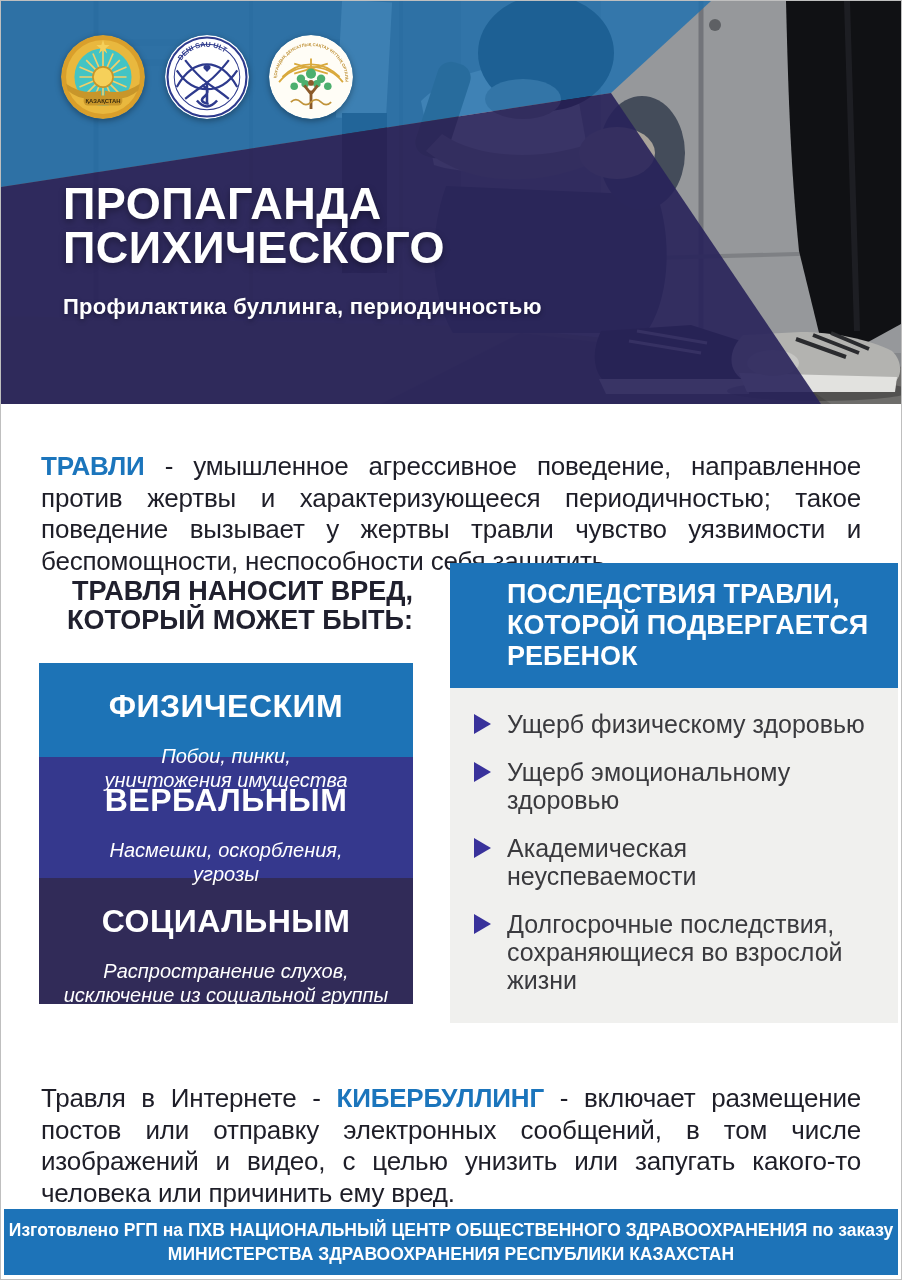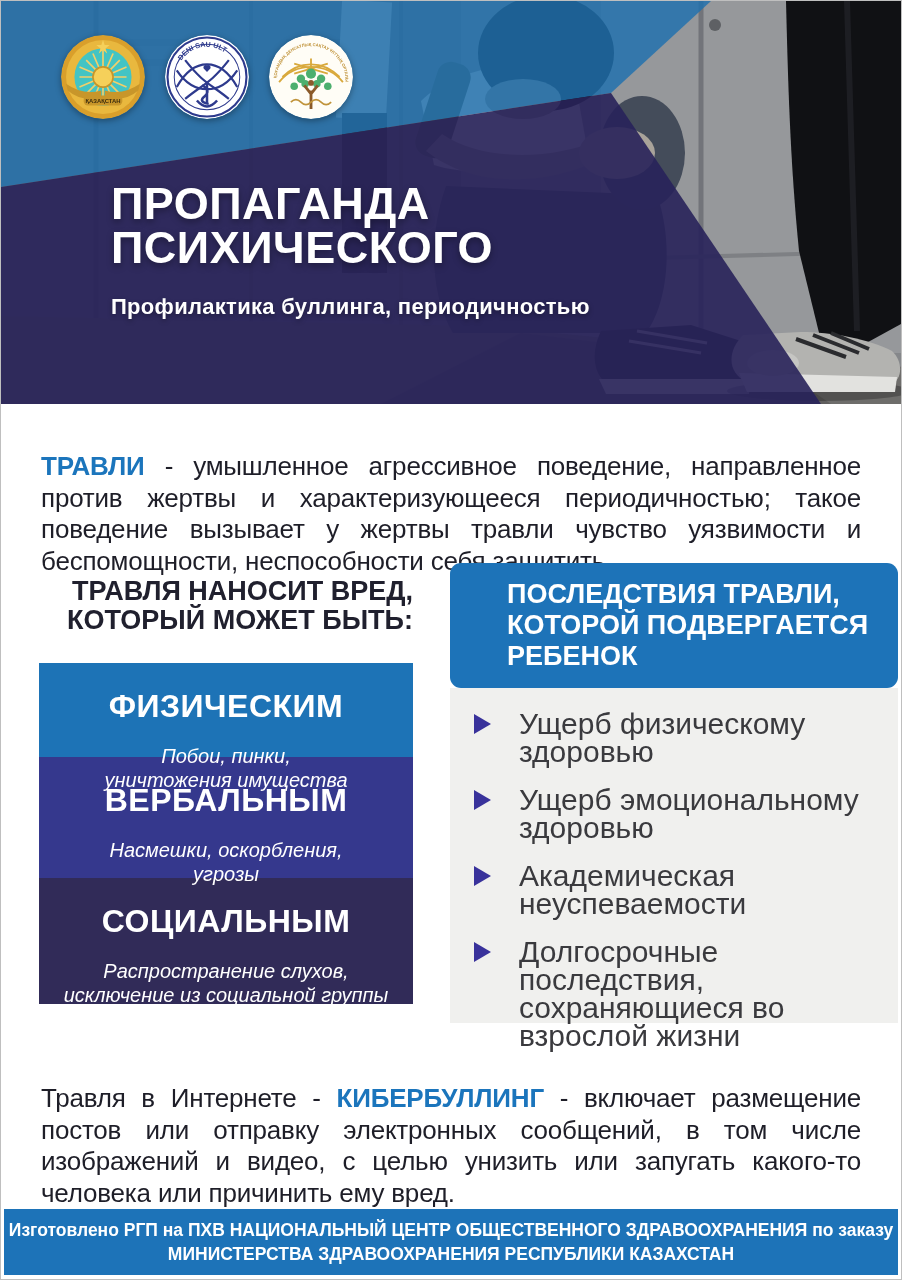--- a/index.html
+++ b/index.html
@@ -16,21 +16,21 @@
     background:rgba(31,112,174,0.82);
     clip-path:polygon(0 0,710px 0,610px 92px,0 186px);
   }
   .ov-navy{
     position:absolute;left:0;top:0;width:902px;height:403px;
     background:rgba(40,34,90,0.90);
     clip-path:polygon(0 186px,610px 92px,820px 403px,0 403px);
   }
   .logos{position:absolute;left:60px;top:34px;display:flex;gap:20px;align-items:center;}
   .logo{width:84px;height:84px;border-radius:50%;overflow:hidden;box-shadow:0 2px 6px rgba(0,0,0,0.35);}
-  .title-block{position:absolute;left:62px;top:181px;color:#ffffff;margin-left:48px;}
+  .title-block{position:absolute;left:62px;top:181px;color:#ffffff;}
   .title-line{
     font-size:45px;line-height:44px;font-weight:800;letter-spacing:0.5px;
     text-shadow:0 3px 7px rgba(0,0,0,0.35);
   }
   .subtitle{margin-top:24px;font-size:22px;font-weight:700;letter-spacing:0.3px;
     text-shadow:0 2px 5px rgba(0,0,0,0.35);}
   
   .para{
     position:absolute;left:40px;right:40px;font-size:26px;line-height:31.5px;
     text-align:justify;color:#1e1e28;letter-spacing:-0.2px;
@@ -53,22 +53,22 @@
   
   .right-col{position:absolute;left:449px;top:562px;width:448px;}
   .right-head{
     box-sizing:border-box;width:448px;min-height:125px;padding:16px 26px 16px 57px;
     color:#ffffff;font-size:27px;line-height:31px;font-weight:800;
   }
   .right-list{
     box-sizing:border-box;width:448px;height:335px;background:#f0f0ee;
     padding:22px 20px 0 24px;margin:0;list-style:none;
   }
-  .right-list li{display:flex;gap:28px;margin-bottom:20px;
-    font-size:30px;line-height:28px;color:#3a3a3e;}
+  .right-list li{display:flex;gap:16px;margin-bottom:20px;
+    font-size:25px;line-height:28px;color:#3a3a3e;}
   .tri{flex:0 0 auto;width:0;height:0;margin-top:4px;
     border-left:17px solid #39329b;border-top:10px solid transparent;border-bottom:10px solid transparent;}
   
   .footer{
     position:absolute;left:3px;right:3px;top:1208px;height:66px;
     display:flex;flex-direction:column;justify-content:center;
     text-align:center;color:#ffffff;font-weight:700;font-size:17.5px;line-height:24px;
   }
   svg text{font-family:"Liberation Sans",sans-serif;}
 </style>
@@ -226,21 +226,21 @@
 угрозы</div>
     </div>
     <div class="cat-box cat-social" style="background:#312b58;">
       <div class="cat-title">СОЦИАЛЬНЫМ</div>
       <div class="cat-desc">Распространение слухов,
 исключение из социальной группы</div>
     </div>
   </div>
 
   <div class="right-col">
-    <div class="right-head" style="background:#1d73b8;border-radius:11px;">ПОСЛЕДСТВИЯ ТРАВЛИ, КОТОРОЙ ПОДВЕРГАЕТСЯ РЕБЕНОК</div>
+    <div class="right-head" style="background:#1d73b8;">ПОСЛЕДСТВИЯ ТРАВЛИ, КОТОРОЙ ПОДВЕРГАЕТСЯ РЕБЕНОК</div>
     <ul class="right-list">
       <li>
         <span class="tri"></span>
         <span>Ущерб физическому здоровью</span>
       </li>
       <li>
         <span class="tri"></span>
         <span>Ущерб эмоциональному здоровью</span>
       </li>
       <li>

